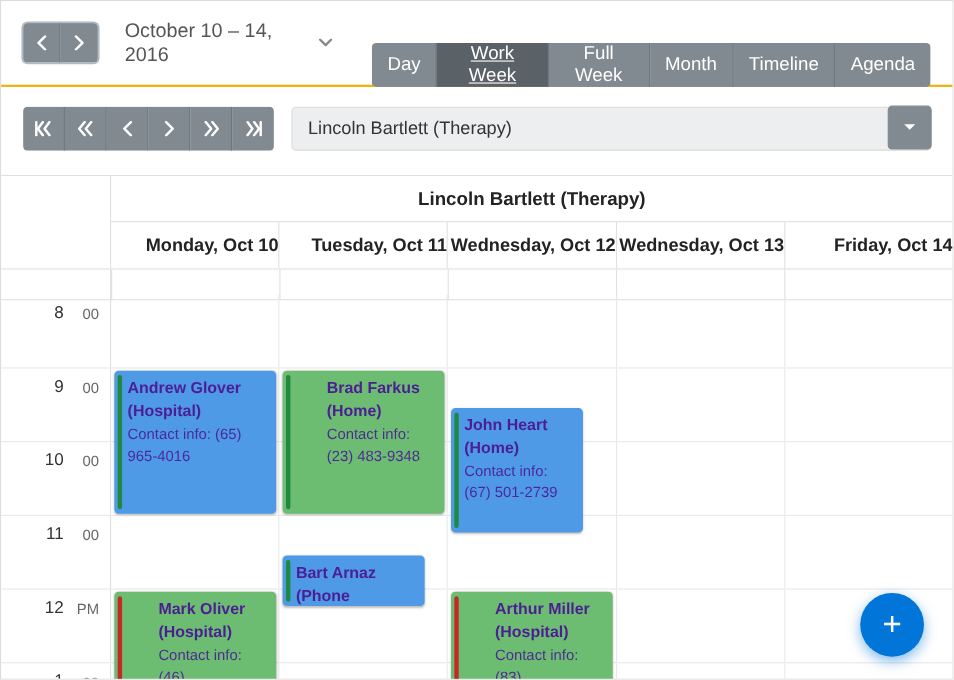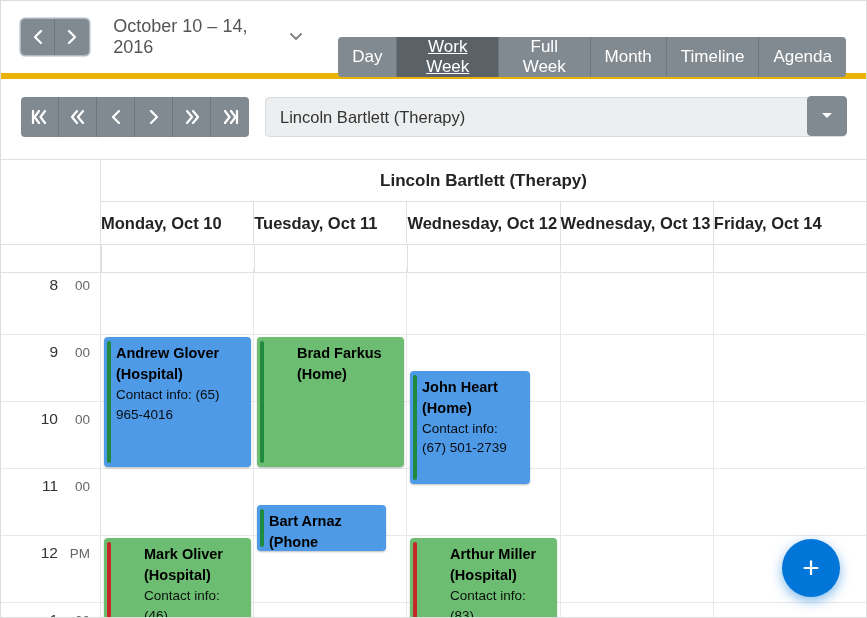--- a/index.html
+++ b/index.html
@@ -1,19 +1,19 @@
 <!DOCTYPE html>
 <html><head>
 <meta charset="utf-8">
 <style>
   * { box-sizing: border-box; }
   html, body { margin:0; padding:0; font-family: "Segoe UI", "Helvetica Neue", Arial, sans-serif; color:#232323; background:#fff; }
   .frame { width:867px; height:618px; border:1px solid #ddd; position:relative; overflow:hidden; }
   
-  .topbar { height:78px; border-bottom:6px solid #eab308; display:flex; align-items:center; padding:0 20px; gap:18px; }
+  .topbar { height:78px; border-bottom:2px solid #eab308; display:flex; align-items:center; padding:0 20px; gap:18px; }
   .nav-group { display:flex; }
   .nav-btn { width:36px; height:36px; background:#818a91; color:#fff; border:none; display:flex; align-items:center; justify-content:center; font-size:16px; cursor:pointer; border-right:1px solid #6d767d; }
   .nav-btn:last-child { border-right:none; }
   .nav-group { border-radius:4px; overflow:hidden; box-shadow:0 0 0 1.5px #aebac4; }
   .date-range { font-size:18px; color:#555; cursor:pointer; display:flex; align-items:center; gap:8px; margin-left:6px; }
   .date-range .caret { font-size:13px; color:#888; }
   .spacer { flex:1; }
   .views { display:flex; border-radius:4px; overflow:hidden;margin-top:40px; }
   .view-btn { height:40px; padding:0 14px; background:#818a91; color:#fff; border:none; font-size:17px; cursor:pointer; border-right:1px solid #6d767d; display:flex; align-items:center; }
   .view-btn:last-child { border-right:none; }
@@ -25,37 +25,37 @@
   .res-select { flex:1; height:40px; background:#eceeef; border:1px solid #d9dbdc; border-radius:4px; display:flex; align-items:center; padding:0 14px; font-size:16.5px; color:#333; position:relative; }
   .res-caret { width:40px; height:40px; background:#818a91; border-radius:4px; display:flex; align-items:center; justify-content:center; color:#fff; cursor:pointer; position:absolute; right:-1px; top:-1px; border:1px solid #818a91; }
   .res-select-wrap { flex:1; display:flex; position:relative; }
   
   .cal { position:absolute; left:0; right:0; top:158px; bottom:0; border-top:1px solid #e0e0e0; }
   .headers { display:flex; border-bottom:1px solid #e0e0e0; }
   .headers .gutter { width:100px; border-right:1px solid #e0e0e0; }
   .headers .center { flex:1; }
   .group-title { text-align:center; font-weight:600; font-size:17px; padding:11px 0 10px; border-bottom:1px solid #e0e0e0; }
   .day-row { display:flex; }
-  .day-cell { flex:1; text-align:left; font-weight:600; font-size:16.5px; padding:12px 0 11px; border-left:1px solid #e0e0e0; }
+  .day-cell { flex:1; text-align:right; font-weight:600; font-size:16.5px; padding:12px 0 11px; border-left:1px solid #e0e0e0; }
   .day-cell:first-child { border-left:none; }
   .allday-row { display:flex; height:28px; border-bottom:1px solid #e0e0e0; }
   .allday-row .gutter { width:100px; border-right:1px solid #e0e0e0; }
   .allday-row .cell { flex:1; border-left:1px solid #e0e0e0; }
   .allday-row .cell:first-child { border-left:none; }
   .grid { position:absolute; left:0; right:0; top:108px; bottom:0; overflow:hidden; }
   .hour { display:flex; height:67px; border-bottom:1px solid #e8e8e8; }
   .gutter2 { width:100px; border-right:1px solid #e0e0e0; position:relative; }
   .hr-label { position:absolute; right:42px; top:8px; font-size:15.5px; color:#333; }
   .hr-min { position:absolute; right:10px; top:10px; font-size:13.5px; color:#666; }
   .cols { flex:1; display:flex; position:relative; }
   .col { flex:1; border-left:1px solid #e8e8e8; }
   .col:first-child { border-left:none; }
   
   .appts { position:absolute; left:100px; right:0; top:108px; bottom:0; pointer-events:none; }
-  .appt { position:absolute; border-radius:4px; color:#000000; padding:6px 8px 6px 12px; font-size:14.5px; line-height:1.45; box-shadow:0 1px 2px rgba(0,0,0,0.25); pointer-events:auto; cursor:pointer; overflow:hidden; }
+  .appt { position:absolute; border-radius:4px; color:#4c1d95; padding:6px 8px 6px 12px; font-size:14.5px; line-height:1.45; box-shadow:0 1px 2px rgba(0,0,0,0.25); pointer-events:auto; cursor:pointer; overflow:hidden; }
   .appt .title { font-weight:600; }
   .appt .info { font-size:13.5px; opacity:0.92; }
   .appt::before { content:""; position:absolute; left:3px; top:4px; bottom:4px; width:4px; border-radius:3px; background:rgba(0,0,0,0.15); }
   .blue { background:#4e9ae7; }
   .green { background:#6cbd71;padding-left:40px; }
   .stripe-green::before { background:#1f8a3e; }
   .stripe-red::before { background:#c62828; }
   
   .fab { position:absolute; right:26px; bottom:20px; width:58px; height:58px; border-radius:50%; background:#0275d8; color:#fff; font-size:30px; display:flex; align-items:center; justify-content:center; box-shadow:0 4px 12px rgba(2,117,216,0.5); border:none; cursor:pointer; }
   svg { display:block; }
@@ -249,20 +249,21 @@
           </div>
         </div>
       </div>
   <div class="appts" id="appts">
         <div class="appt blue stripe-green" style="top: 69px; height: 130px; left: 3px; width: 147px;">
           <div class="title">Andrew Glover (Hospital)</div>
           <div class="info">Contact info: (65) 965-4016</div>
         </div>
         <div class="appt green stripe-green" style="top: 69px; height: 130px; left: 156px; width: 147px;">
           <div class="title">Brad Farkus (Home)</div>
+          <div class="info">Contact info: (23) 483-9348</div>
         </div>
         <div class="appt blue stripe-green" style="top: 102.5px; height: 113.25px; left: 309px; width: 120px;">
           <div class="title">John Heart (Home)</div>
           <div class="info">Contact info: (67) 501-2739</div>
         </div>
         <div class="appt blue stripe-green" style="top: 236.5px; height: 46.25px; left: 156px; width: 129px;">
           <div class="title">Bart Arnaz (Phone Consultation)</div>
         </div>
         <div class="appt green stripe-red" style="top: 270px; height: 130px; left: 3px; width: 147px;">
           <div class="title">Mark Oliver (Hospital)</div>

